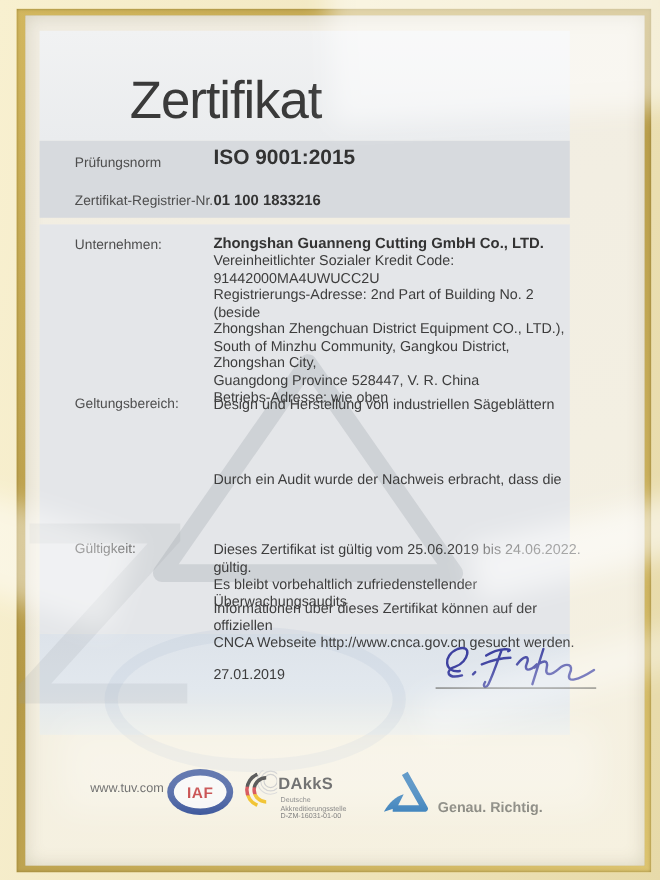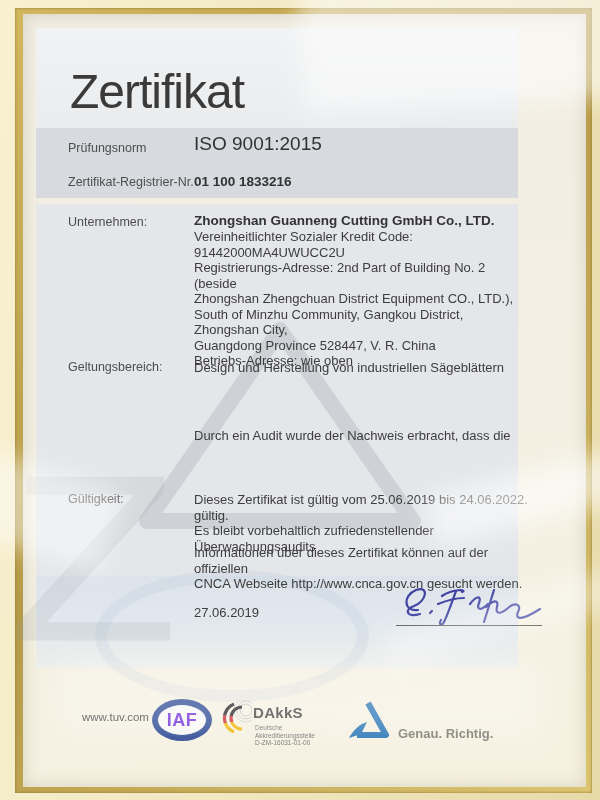--- a/index.html
+++ b/index.html
@@ -24,33 +24,33 @@
   .band-blue{left:36px;top:576px;width:482px;height:92px;
     background:linear-gradient(180deg,#dde3ea,#e2e8ee 55%,#eceee9 100%);}
   
   .wm-z{left:8px;top:418px;font-size:280px;line-height:1;font-weight:400;
     color:rgba(148,154,163,.16);transform:scaleY(.85);}
   .wm-seal{left:95px;top:570px;width:250px;height:108px;border-radius:50%;
     border:12px solid rgba(172,188,210,.18);}
   
   .glare{background:rgba(255,255,255,.5);filter:blur(11px);}
   
-  .title{font-size:48px;letter-spacing:-1px;color:#3a3a3a;}
+  .title{font-size:48px;letter-spacing:-1px;color:#3a3a3a;margin-left:48px;}
   .lbl{font-size:12.5px;color:#4e4e4e;}
-  .val-big{font-size:19px;font-weight:normal;color:#323232;}
+  .val-big{font-size:19px;font-weight:bold;color:#323232;}
   .val-bold{font-size:13.5px;font-weight:bold;color:#333;}
   .body-txt{font-size:13px;line-height:15.5px;color:#3d3d3d;width:336px;}
   .sig-line{width:146px;height:1px;background:#53534f;}
   .sig-org{width:150px;text-align:center;font-size:9.5px;line-height:11.5px;color:#55544f;}
   .web{font-size:11.5px;color:#3c3c3c;margin-left:36px;}
   
   .iaf{width:60px;height:42px;border-radius:50%;background:#23418f;}
   .iaf-inner{position:absolute;inset:5px;border-radius:50%;background:#f7f7f5;
     border:1.5px solid #23418f;display:flex;align-items:center;justify-content:center;
-    font-weight:bold;font-size:18px;color:#6d28d9;letter-spacing:.5px;}
+    font-weight:bold;font-size:14px;color:#b91c1c;letter-spacing:.5px;}
   
   .dakks-name{font-size:15px;font-weight:bold;color:#3b3b3b;letter-spacing:.3px;}
   .dakks-sub{font-size:6.5px;line-height:7.5px;color:#6f6f6f;}
   
   .tuv-brand{font-size:19.5px;font-weight:bold;color:#4c4b47;letter-spacing:-.3px;}
   .tuv-reg{font-size:9px;vertical-align:7px;}
   .tuv-slogan{font-size:13px;font-weight:bold;color:#79786f;}
 </style>
 </head>
 <body>
@@ -101,21 +101,21 @@
     <div>Dieses Zertifikat ist gültig vom 25.06.2019 bis 24.06.2022.</div>
     <div>gültig.</div>
     <div>Es bleibt vorbehaltlich zufriedenstellender Überwachungsaudits</div>
   </div>
 
   <div class="abs body-txt" style="left:194px;top:545px">
     <div>Informationen über dieses Zertifikat können auf der offiziellen</div>
     <div>CNCA Webseite http://www.cnca.gov.cn gesucht werden.</div>
   </div>
 
-  <div class="abs body-txt" style="left:194px;top:605px">27.06.2019</div>
+  <div class="abs body-txt" style="left:194px;top:605px">27.01.2019</div>
   <svg class="abs" style="left:396px;top:582px" width="150" height="44">
     <g fill="none" stroke="#3d41a0" stroke-width="2.2" stroke-linecap="round">
       <path d="M22 28 C8 30 6 14 20 8 C34 3 30 20 18 24 C8 27 10 36 24 32"></path>
       <path d="M34 31 l2 -2"></path>
       <path d="M46 14 C58 6 72 8 66 10 M60 9 C56 20 52 32 48 40 C46 44 42 43 45 38 M42 22 C52 18 62 16 68 16"></path>
       <path d="M74 22 C80 14 86 13 83 21 C80 28 85 29 92 22 M98 8 L88 40 M90 25 C97 18 103 17 101 25 C99 33 105 32 112 26 C119 20 126 22 122 30 C118 40 130 36 144 27"></path>
     </g>
   </svg>
   <div class="abs sig-line" style="left:396px;top:625px"></div>
 

